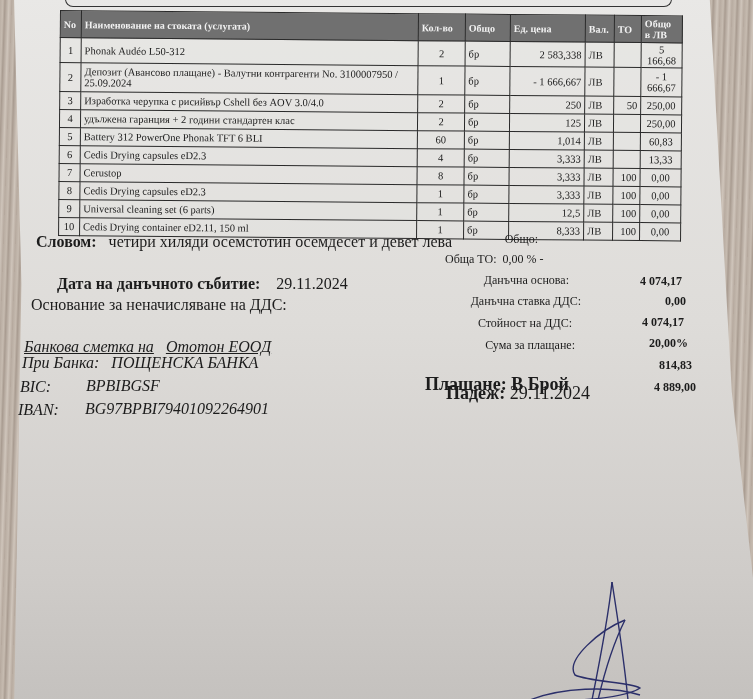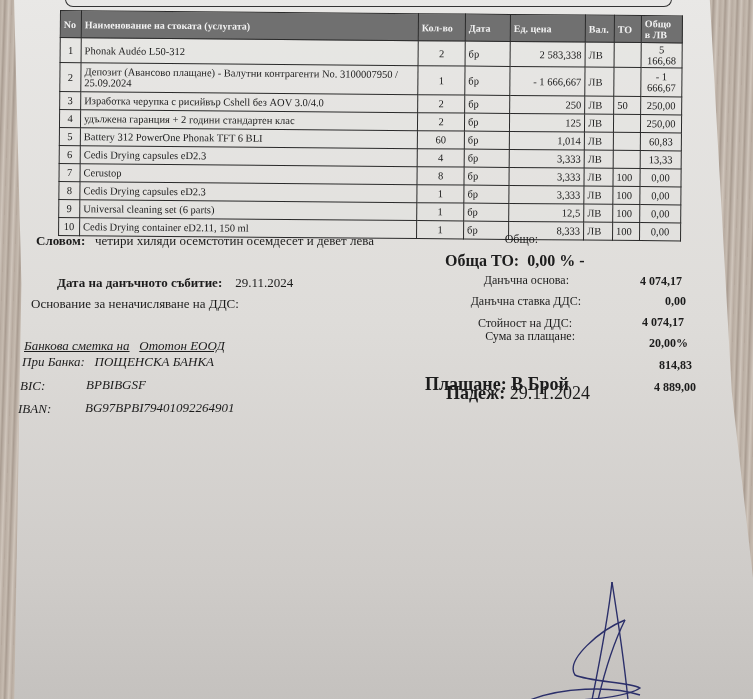--- a/index.html
+++ b/index.html
@@ -30,46 +30,46 @@
     table.items td {
       border: 1px solid #2a2a2a; padding: 1px 3px; height: 15px; vertical-align: middle;
       background: rgba(230,229,227,0.35);
     }
     td.c-no, th.c-no { width: 14px; text-align: center; }
     td.c-name { width: 330px; }
     td.c-qty { width: 40px; text-align: center; }
     td.c-unit { width: 38px; }
     td.c-price { width: 68px; text-align: right; }
     td.c-cur { width: 22px; border-radius: 8px; }
-    td.c-to { width: 20px; text-align: left; }
+    td.c-to { width: 20px; text-align: right; }
     td.c-total { text-align: center; }
     tr.tall td { height: 26px; line-height: 11px; }
     .label-bold { font-weight: bold; }
     .abs { position: absolute; white-space: nowrap; }
-    .s11 { font-size: 13px; }
+    .s11 { font-size: 16px; }
     .s12 { font-size: 18px; }
     .italic { font-style: italic; }
     .u { text-decoration: underline; }
     .sum-label { position: absolute; font-weight: normal; font-size: 12px; text-align: right; width: 200px; }
     .sum-value { position: absolute; font-weight: bold; font-size: 12px; text-align: right; width: 90px; margin-top: 44px; }
     svg.sig { position: absolute; left: 520px; top: 570px; }
   </style>
 </head>
 <body>
 
 <div class="paper"></div>
 <div class="top-box"></div>
 
 <table class="items">
   <thead>
     <tr>
       <th class="c-no">No</th>
       <th>Наименование на стоката (услугата)</th>
       <th>Кол-во</th>
-      <th>Дата</th>
+      <th>Общо</th>
       <th>Ед. цена</th>
       <th>Вал.</th>
       <th>ТО</th>
       <th>Общо в ЛВ</th>
     </tr>
   </thead>
   <tbody>
     <tr>
       <td class="c-no">1</td>
       <td class="c-name">Phonak Audéo L50-312</td>
@@ -183,36 +183,36 @@
   &nbsp;&nbsp;&nbsp;<span>29.11.2024</span>
 </div>
 
 <div class="abs s11" style="left:31px; top:296px;">
   <span>Основание за неначисляване на ДДС:</span>
 </div>
 
 <div class="sum-label" style="left:338px; top:232px;">Общо:</div>
 <div class="sum-value" style="left:592px; top:230px;">4 074,17</div>
 
-<div class="abs" style="left:445px; top:252px; font-weight:bold; font-size:16px;">
+<div class="abs" style="left:445px; top:252px; font-weight:normal; font-size:12px;">
   <span>Обща ТО:</span>
   &nbsp;<span>0,00 % -</span>
 </div>
 <div class="sum-value" style="left:596px; top:250px;">0,00</div>
 
 <div class="sum-label" style="left:369px; top:273px;">Данъчна основа:</div>
 <div class="sum-value" style="left:594px; top:271px;">4 074,17</div>
 
 <div class="sum-label" style="left:381px; top:294px;">Данъчна ставка ДДС:</div>
 <div class="sum-value" style="left:598px; top:292px;">20,00%</div>
 
 <div class="sum-label" style="left:372px; top:316px;">Стойност на ДДС:</div>
 <div class="sum-value" style="left:602px; top:314px;">814,83</div>
 
-<div class="sum-label" style="left:375px; top:329px;">Сума за плащане:</div>
+<div class="sum-label" style="left:375px; top:338px;">Сума за плащане:</div>
 <div class="sum-value" style="left:606px; top:336px;">4 889,00</div>
 
 <div class="abs s11 italic" style="left:24px; top:338px;">
   <span class="u">Банкова сметка на</span>
   &nbsp;&nbsp;<span class="u">Ототон ЕООД</span>
 </div>
 <div class="abs s11 italic" style="left:22px; top:354px;">
   <span>При Банка:</span>
   &nbsp;&nbsp;<span>ПОЩЕНСКА БАНКА</span>
 </div>

